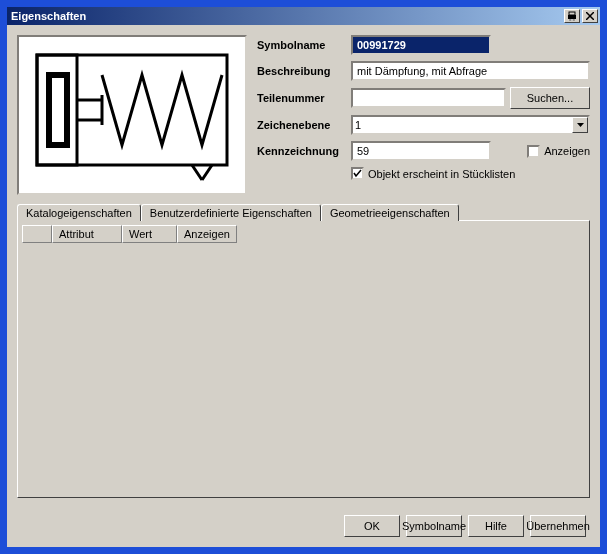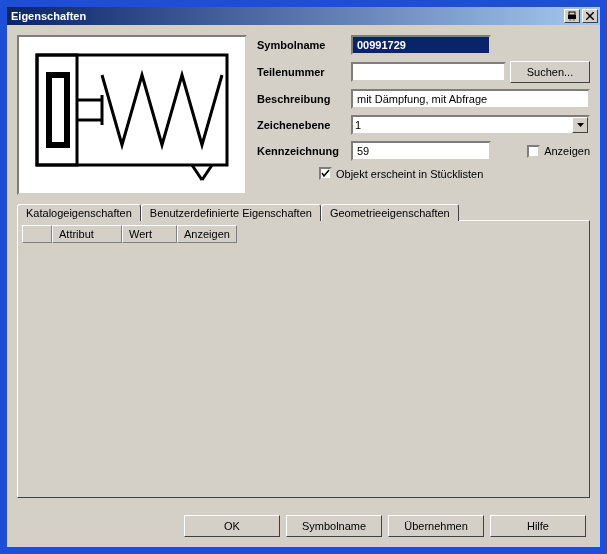--- a/index.html
+++ b/index.html
@@ -22,21 +22,21 @@
   .btn { height: 22px; background: #d4d0c8; border: 1px solid #fff; border-right-color:#404040; border-bottom-color:#404040; padding: 0 10px; cursor: default; display:inline-flex; align-items:center; justify-content:center; }
   .chk { width: 13px; height: 13px; background: #fff; border: 2px inset #d4d0c8; display:inline-flex; align-items:center; justify-content:center; font-size:10px; margin-right:4px; }
   .chkrow { display:flex; align-items:center; margin-left: 0; }
   .tabs { display:flex; position: relative; top: 1px; z-index: 2; }
   .tab { background:#d4d0c8; border:1px solid #fff; border-right-color:#404040; border-bottom: none; padding: 2px 8px; margin-right: 0px; cursor: default; border-top-left-radius:3px; border-top-right-radius:3px; }
   .tab.active { background:#d4d0c8; position:relative; z-index:3; }
   .tabpanel { border:1px solid #fff; border-right-color:#404040; border-bottom-color:#404040; height: 278px; background:#d4d0c8; padding:4px; position:relative; z-index:1; }
   .tablehdr { display:flex; }
   .th { background:#d4d0c8; border:1px solid #fff; border-right-color:#808080; border-bottom-color:#808080; padding:2px 6px; height:18px; display:flex; align-items:center; }
   .footer { position:absolute; bottom:10px; right:14px; display:flex; gap:6px; }
-  .footer .btn { width: 96px; justify-content:center; }
+  .footer .btn { width: 56px; justify-content:center; }
   svg { display:block; }
 </style>
 </head>
 <body>
 
 <div class="window">
   <div class="titlebar">
     <span class="titlebar-text">Eigenschaften</span>
     <div class="titlebar-btns">
       <div class="titlebar-btn">
@@ -71,27 +71,27 @@
           <line x1="175" y1="135" x2="185" y2="120" stroke="#000" stroke-width="3"></line>
         </svg>
       </div>
 
       <div class="fields">
         <div class="frow">
           <div class="flabel">Symbolname</div>
           <div class="finput selected" style="flex:0 0 140px">00991729</div>
         </div>
         <div class="frow">
+          <div class="flabel">Beschreibung</div>
+          <div class="finput">mit Dämpfung, mit Abfrage</div>
+        </div>
+        <div class="frow">
           <div class="flabel">Teilenummer</div>
           <div class="finput"></div>
           <div class="btn" style="width:80px">Suchen...</div>
-        </div>
-        <div class="frow">
-          <div class="flabel">Beschreibung</div>
-          <div class="finput">mit Dämpfung, mit Abfrage</div>
         </div>
         <div class="frow">
           <div class="flabel">Zeichenebene</div>
           <div class="fselect">
             <span>1</span>
             <div class="fselect-arrow">
               <svg width="7" height="4" viewBox="0 0 7 4">
                   <polygon points="0,0 7,0 3.5,4" fill="#000"></polygon>
                 </svg>
             </div>
@@ -99,21 +99,21 @@
         </div>
         <div class="frow">
           <div class="flabel">Kennzeichnung</div>
           <div class="finput" style="flex:0 0 140px">59</div>
           <div style="flex:1"></div>
           <div class="chkrow">
             <span class="chk"></span>
             <span>Anzeigen</span>
           </div>
         </div>
-        <div class="frow" style="margin-left:62px">
+        <div class="frow" style="margin-left:94px">
           <div class="chkrow">
             <span class="chk">
               <svg width="9" height="9" viewBox="0 0 9 9">
                   <polyline points="1,4 3,7 8,1" fill="none" stroke="#000" stroke-width="1.5"></polyline>
                 </svg>
             </span>
             <span>Objekt erscheint in Stücklisten</span>
           </div>
         </div>
       </div>
@@ -129,17 +129,17 @@
         <div class="th" style="width:30px"></div>
         <div class="th" style="width:70px">Attribut</div>
         <div class="th" style="width:55px">Wert</div>
         <div class="th" style="width:60px">Anzeigen</div>
       </div>
     </div>
 
     <div class="footer">
       <div class="btn">OK</div>
       <div class="btn">Symbolname</div>
+      <div class="btn">Hilfe</div>
       <div class="btn">Übernehmen</div>
-      <div class="btn">Hilfe</div>
     </div>
   </div>
 </div>
 
 </body></html>

